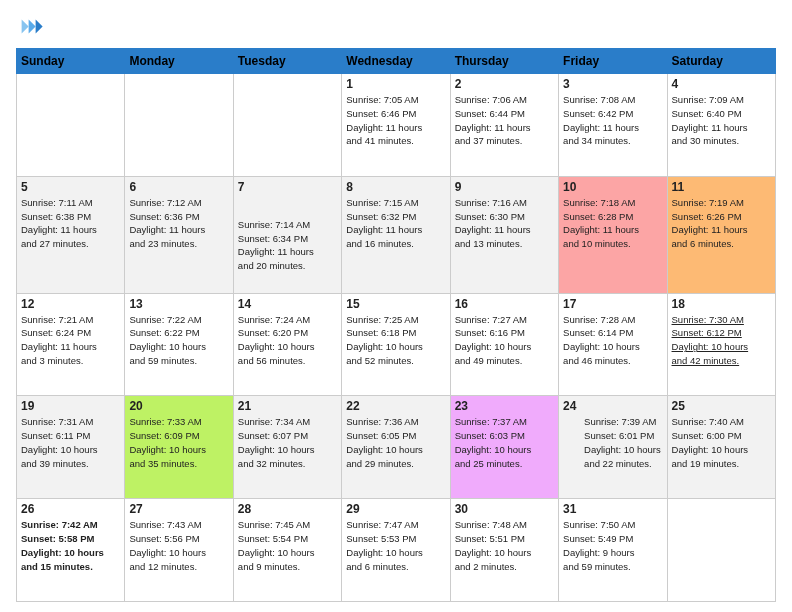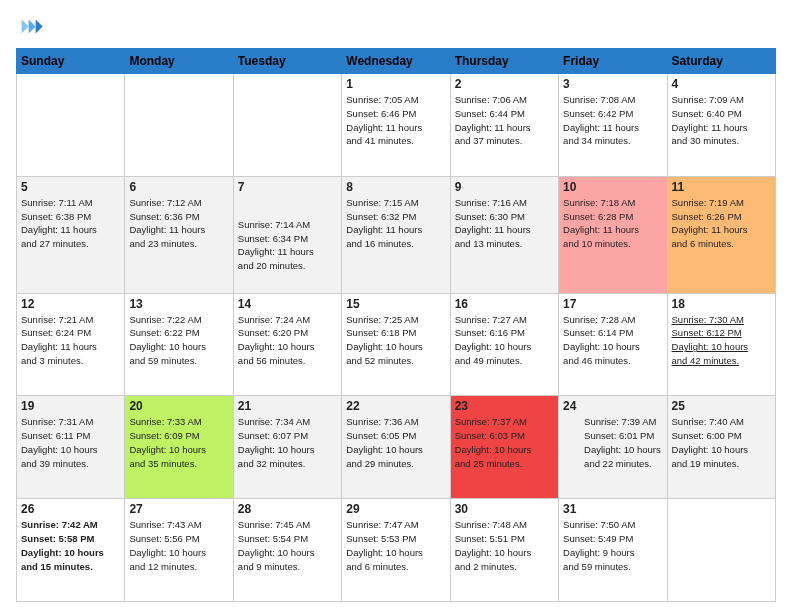--- a/index.html
+++ b/index.html
@@ -296,21 +296,21 @@
 Daylight: 10 hours
 and 32 minutes.</div>
           </td>
           <td style="background: rgb(242, 242, 242);">
             <span class="day-number">22</span>
             <div class="day-info" style="white-space: pre-line;">Sunrise: 7:36 AM
 Sunset: 6:05 PM
 Daylight: 10 hours
 and 29 minutes.</div>
           </td>
-          <td style="background: #ef4444;">
+          <td style="background: #f0abfc;">
             <span class="day-number">23</span>
             <div class="day-info" style="white-space: pre-line;">Sunrise: 7:37 AM
 Sunset: 6:03 PM
 Daylight: 10 hours
 and 25 minutes.</div>
           </td>
           <td style="background: rgb(242, 242, 242);">
             <span class="day-number">24</span>
             <div class="day-info" style="white-space: pre-line; margin-left: 21px;">Sunrise: 7:39 AM
 Sunset: 6:01 PM

